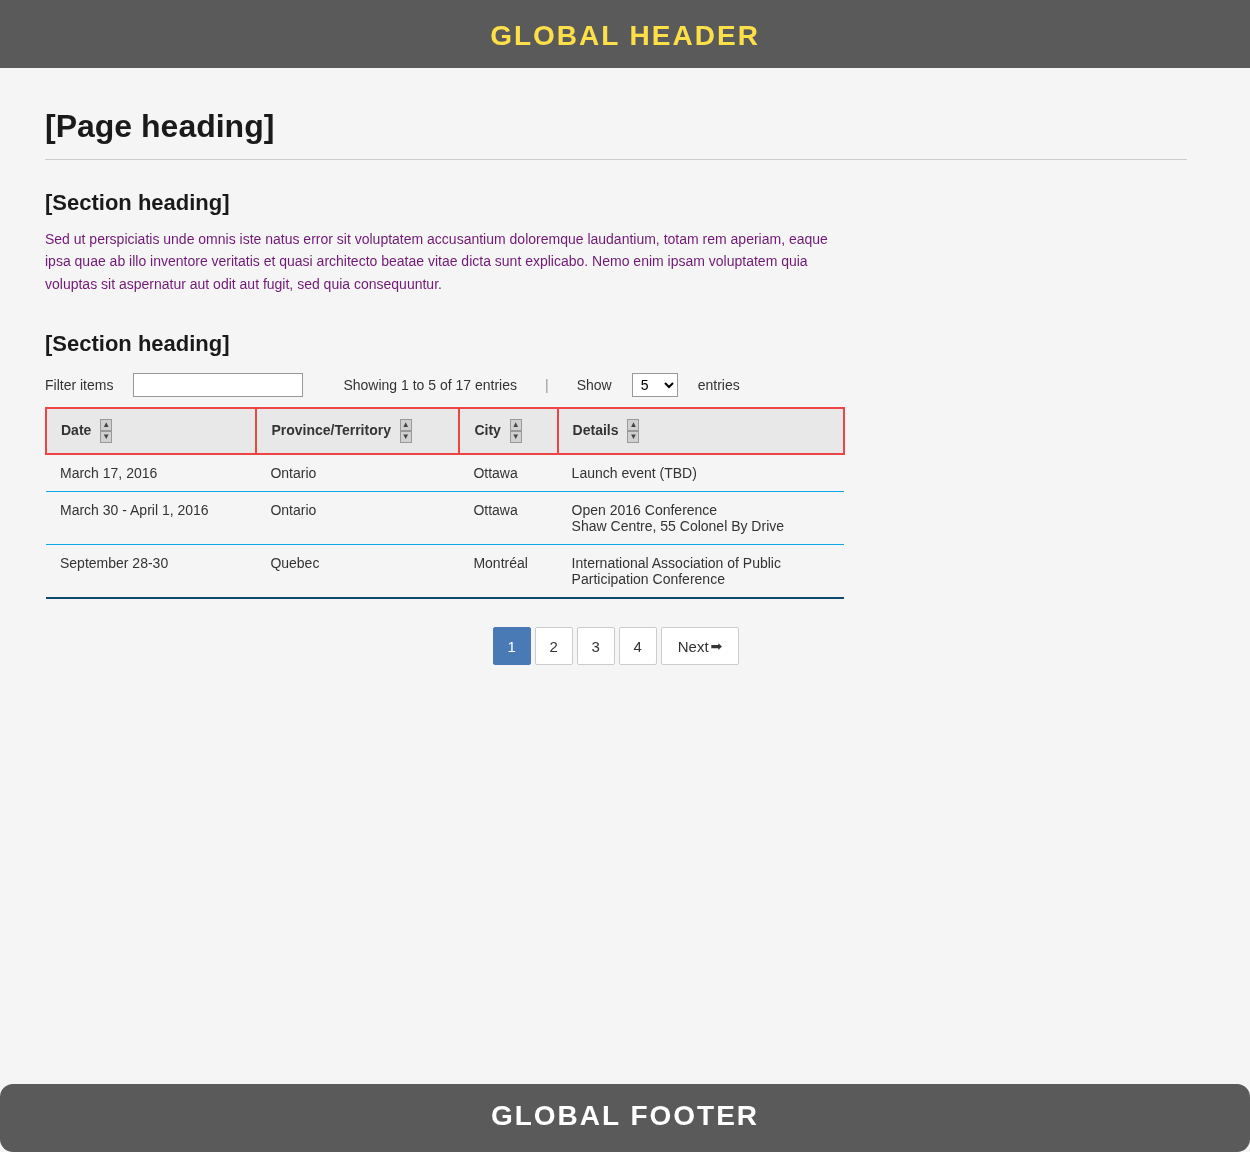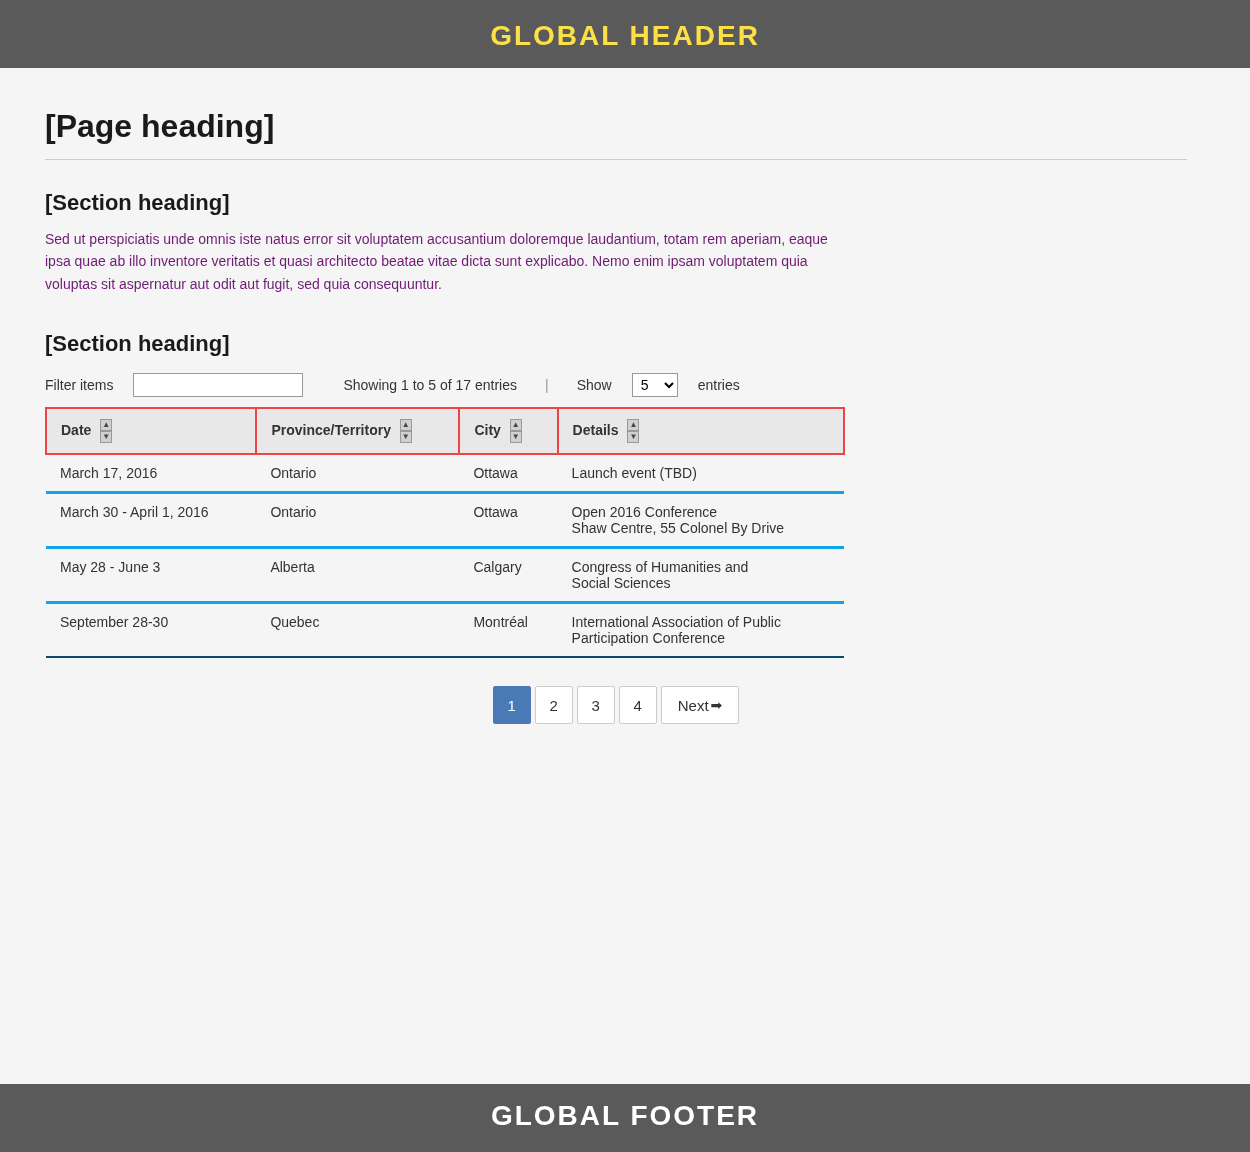--- a/index.html
+++ b/index.html
@@ -151,21 +151,21 @@
       background: #d0d0d0;
       border: 1px solid #999;
       text-align: center;
       line-height: 10px;
       font-size: 8px;
       cursor: pointer;
       color: #444;
     }
 
     .data-table tbody tr {
-      border-bottom: 3px solid #0ea5e9;
+      border-bottom: 1px solid #0ea5e9;
     }
 
     .data-table tbody tr:last-child {
       border-bottom: 2px solid #0c4a6e;
     }
 
     .data-table td {
       padding: 10px 14px;
       vertical-align: top;
     }
@@ -214,20 +214,21 @@
     
     .global-footer {
       background: #5a5a5a;
       color: #fff;
       text-align: center;
       padding: 16px 0 20px 0;
       font-size: 28px;
       letter-spacing: 2px;
       font-weight: bold;
       position: relative;
+      border-radius: 13px;
     }
   </style>
 </head>
 <body>
 
 <div class="global-header">
   
   <span>GLOBAL HEADER</span>
 </div>
 
@@ -296,26 +297,20 @@
       <td>Ottawa</td>
       <td><span>Launch event (TBD)</span></td>
     </tr>
         <tr>
       <td>March 30 - April 1, 2016</td>
       <td>Ontario</td>
       <td>Ottawa</td>
       <td><span>Open 2016 Conference</span><br><span>Shaw Centre, 55 Colonel By Drive</span></td>
     </tr>
         <tr>
-      <td>May 28 - June 3</td>
-      <td>Alberta</td>
-      <td>Calgary</td>
-      <td><span>Congress of Humanities and</span><br><span>Social Sciences</span></td>
-    </tr>
-        <tr>
       <td>September 28-30</td>
       <td>Quebec</td>
       <td>Montréal</td>
       <td><span>International Association of Public</span><br><span>Participation Conference</span></td>
     </tr>
       </tbody>
   </table>
 
   <div class="pagination">
     <button class="page-btn active">1</button>

